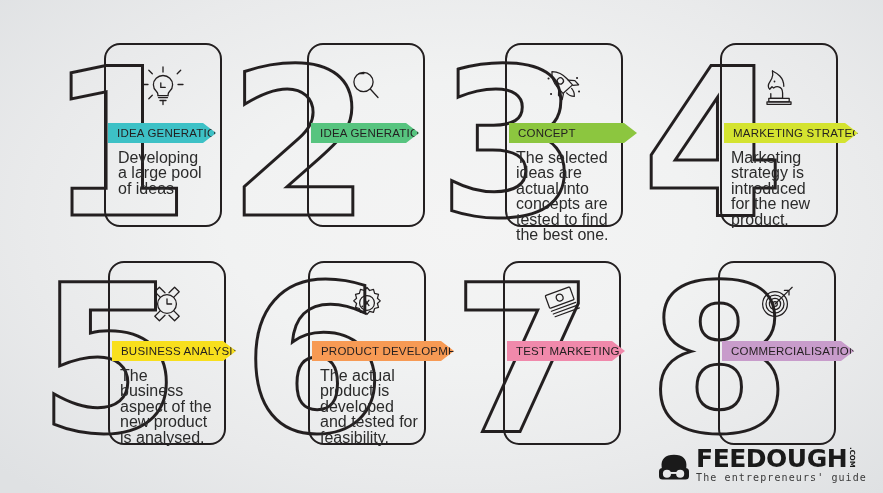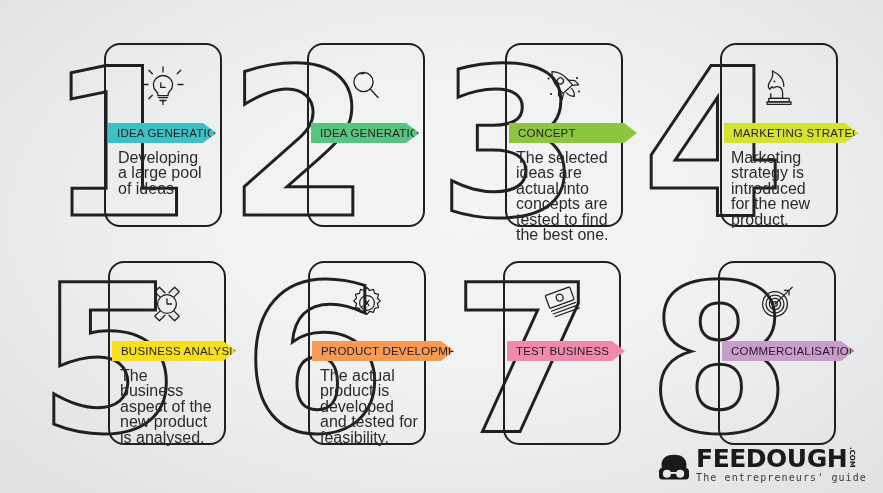--- a/index.html
+++ b/index.html
@@ -235,21 +235,21 @@
           <g transform="rotate(-20 26 26)">
             <rect x="13" y="12.5" width="26" height="13.5" rx="1"></rect>
             <circle cx="26" cy="19.2" r="3.4"></circle>
             <path d="M13.6 29.2h25.8M14.4 32.4h25.8M15.2 35.6h25.8"></path>
           </g>
         </svg>
       </div>
     </div>
   </div>
   <div class="ribbon" style="left:507px;top:341px;width:118px;background:#f089ab;">
-    <span>TEST BUSINESS</span>
+    <span>TEST MARKETING</span>
   </div>
 
   <div class="card" style="left:718px;top:261px;width:114px;height:180px;">
     <div class="card-inner">
       <div class="icon-wrap">
         <svg width="52" height="52" viewBox="0 0 52 52" fill="none" stroke="#231f20" stroke-width="1.25" stroke-linecap="round" stroke-linejoin="round">
           <circle cx="24" cy="26" r="12.4"></circle>
           <circle cx="24" cy="26" r="9"></circle>
           <circle cx="24" cy="26" r="5.6"></circle>
           <circle cx="24" cy="26" r="2.3"></circle>

